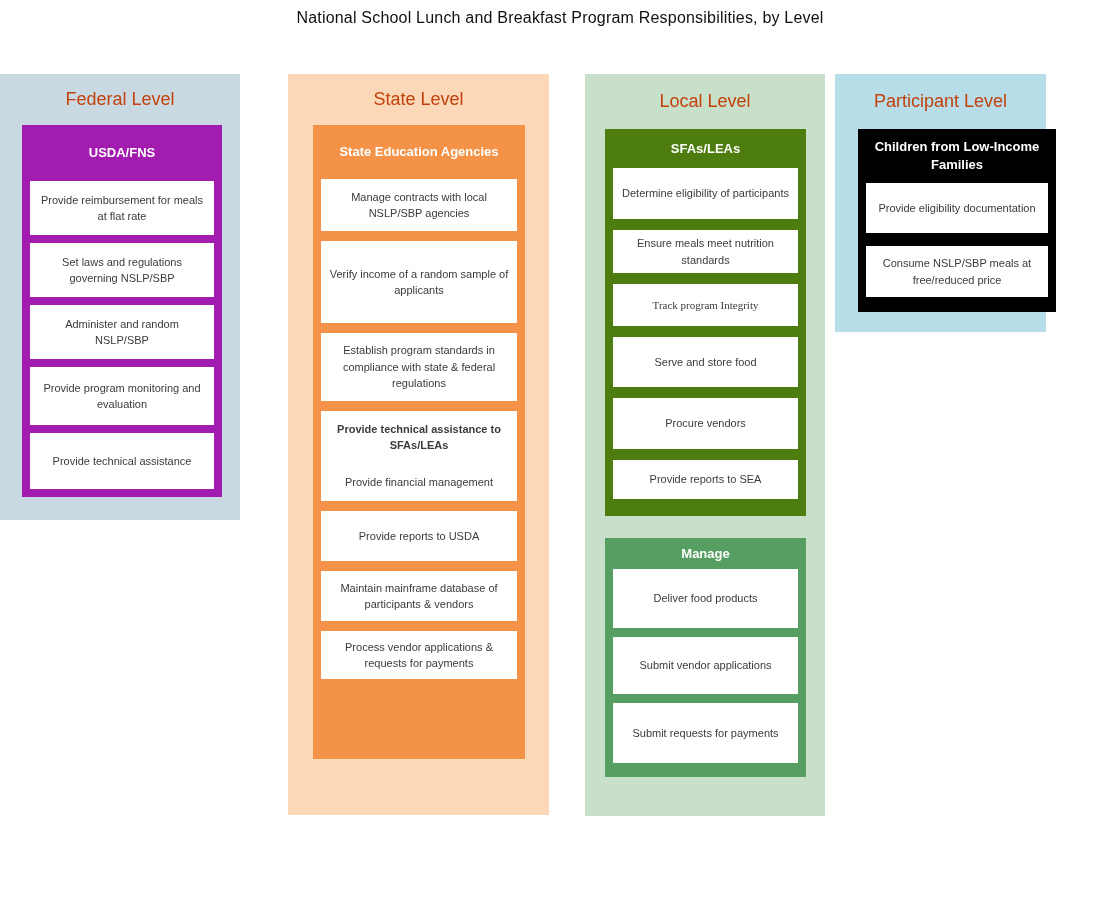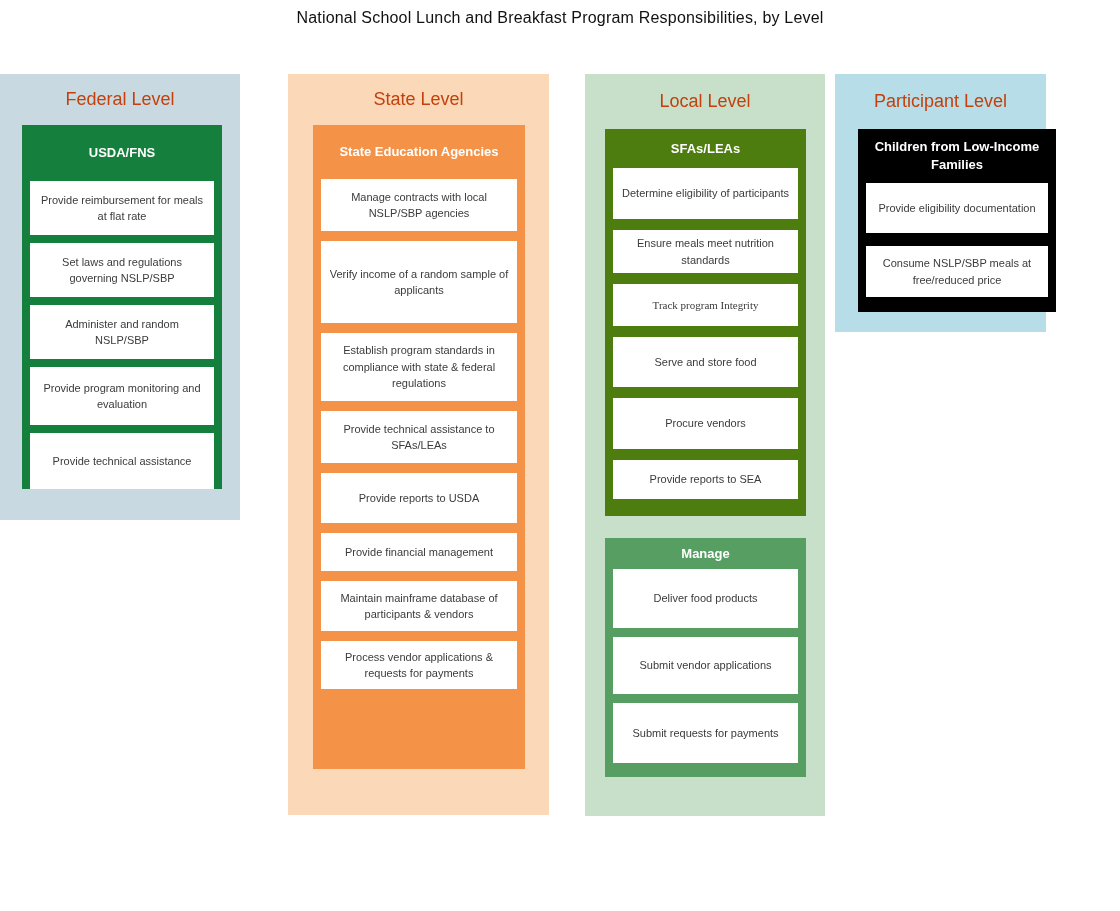--- a/index.html
+++ b/index.html
@@ -72,39 +72,39 @@
   }
 </style>
 </head>
 <body>
 
 <div id="stage">
   <div class="main-title">National School Lunch and Breakfast Program Responsibilities, by Level</div>
 
 <div class="panel" style="left: 0px; top: 74px; width: 240px; height: 446px; background: rgb(201, 217, 225);">
       <div class="panel-title" style="height: 51px;">Federal Level</div>
-      <div class="group" style="margin: 0px 0px 0px 22px; width: 200px; background: #15803d; padding-bottom: 0;">
+      <div class="group" style="margin: 0px 0px 0px 22px; width: 200px; background: #a21caf; padding-bottom: 8px;">
         <div class="group-header" style="min-height: 56px;">USDA/FNS</div>
         <div class="item" style="min-height: 54px; margin-bottom: 8px;">Provide reimbursement for meals at flat rate</div>
         <div class="item" style="min-height: 54px; margin-bottom: 8px;">Set laws and regulations governing NSLP/SBP</div>
         <div class="item" style="min-height: 54px; margin-bottom: 8px;">Administer and random NSLP/SBP</div>
         <div class="item" style="min-height: 58px; margin-bottom: 8px;">Provide program monitoring and evaluation</div>
         <div class="item" style="min-height: 56px; margin-bottom: 0px;">Provide technical assistance</div>
       </div>
     </div>
     <div class="panel" style="left: 288px; top: 74px; width: 261px; height: 741px; background: rgb(251, 217, 184);">
       <div class="panel-title" style="height: 51px;">State Level</div>
       <div class="group" style="margin: 0px 0px 0px 25px; width: 212px; background: rgb(244, 147, 72); padding-bottom: 80px;">
         <div class="group-header" style="min-height: 54px;">State Education Agencies</div>
         <div class="item" style="min-height: 52px; margin-bottom: 10px;">Manage contracts with local NSLP/SBP agencies</div>
         <div class="item" style="min-height: 82px; margin-bottom: 10px;">Verify income of a random sample of applicants</div>
         <div class="item" style="min-height: 68px; margin-bottom: 10px;">Establish program standards in compliance with state &amp; federal regulations</div>
-        <div class="item" style="min-height: 52px; margin-bottom: 10px;">Provide technical assistance to SFAs/LEAs</div>
+        <div class="item" style="min-height: 52px;  font-weight: bold;">Provide technical assistance to SFAs/LEAs</div>
+        <div class="item" style="min-height: 38px; margin-bottom: 10px;">Provide financial management</div>
         <div class="item" style="min-height: 50px; margin-bottom: 10px;">Provide reports to USDA</div>
-        <div class="item" style="min-height: 38px; margin-bottom: 10px;">Provide financial management</div>
         <div class="item" style="min-height: 50px; margin-bottom: 10px;">Maintain mainframe database of participants &amp; vendors</div>
         <div class="item" style="min-height: 48px; margin-bottom: 0px;">Process vendor applications &amp; requests for payments</div>
       </div>
     </div>
     <div class="panel" style="left: 585px; top: 74px; width: 240px; height: 742px; background: rgb(200, 224, 202);">
       <div class="panel-title" style="height: 55px;">Local Level</div>
       <div class="group" style="margin: 0px 0px 0px 20px; width: 201px; background: #4d7c0f; padding-bottom: 17px;">
         <div class="group-header" style="min-height: 39px;">SFAs/LEAs</div>
         <div class="item" style="min-height: 51px; margin-bottom: 11px;">Determine eligibility of participants</div>
         <div class="item" style="min-height: 43px; margin-bottom: 11px;">Ensure meals meet nutrition standards</div>

